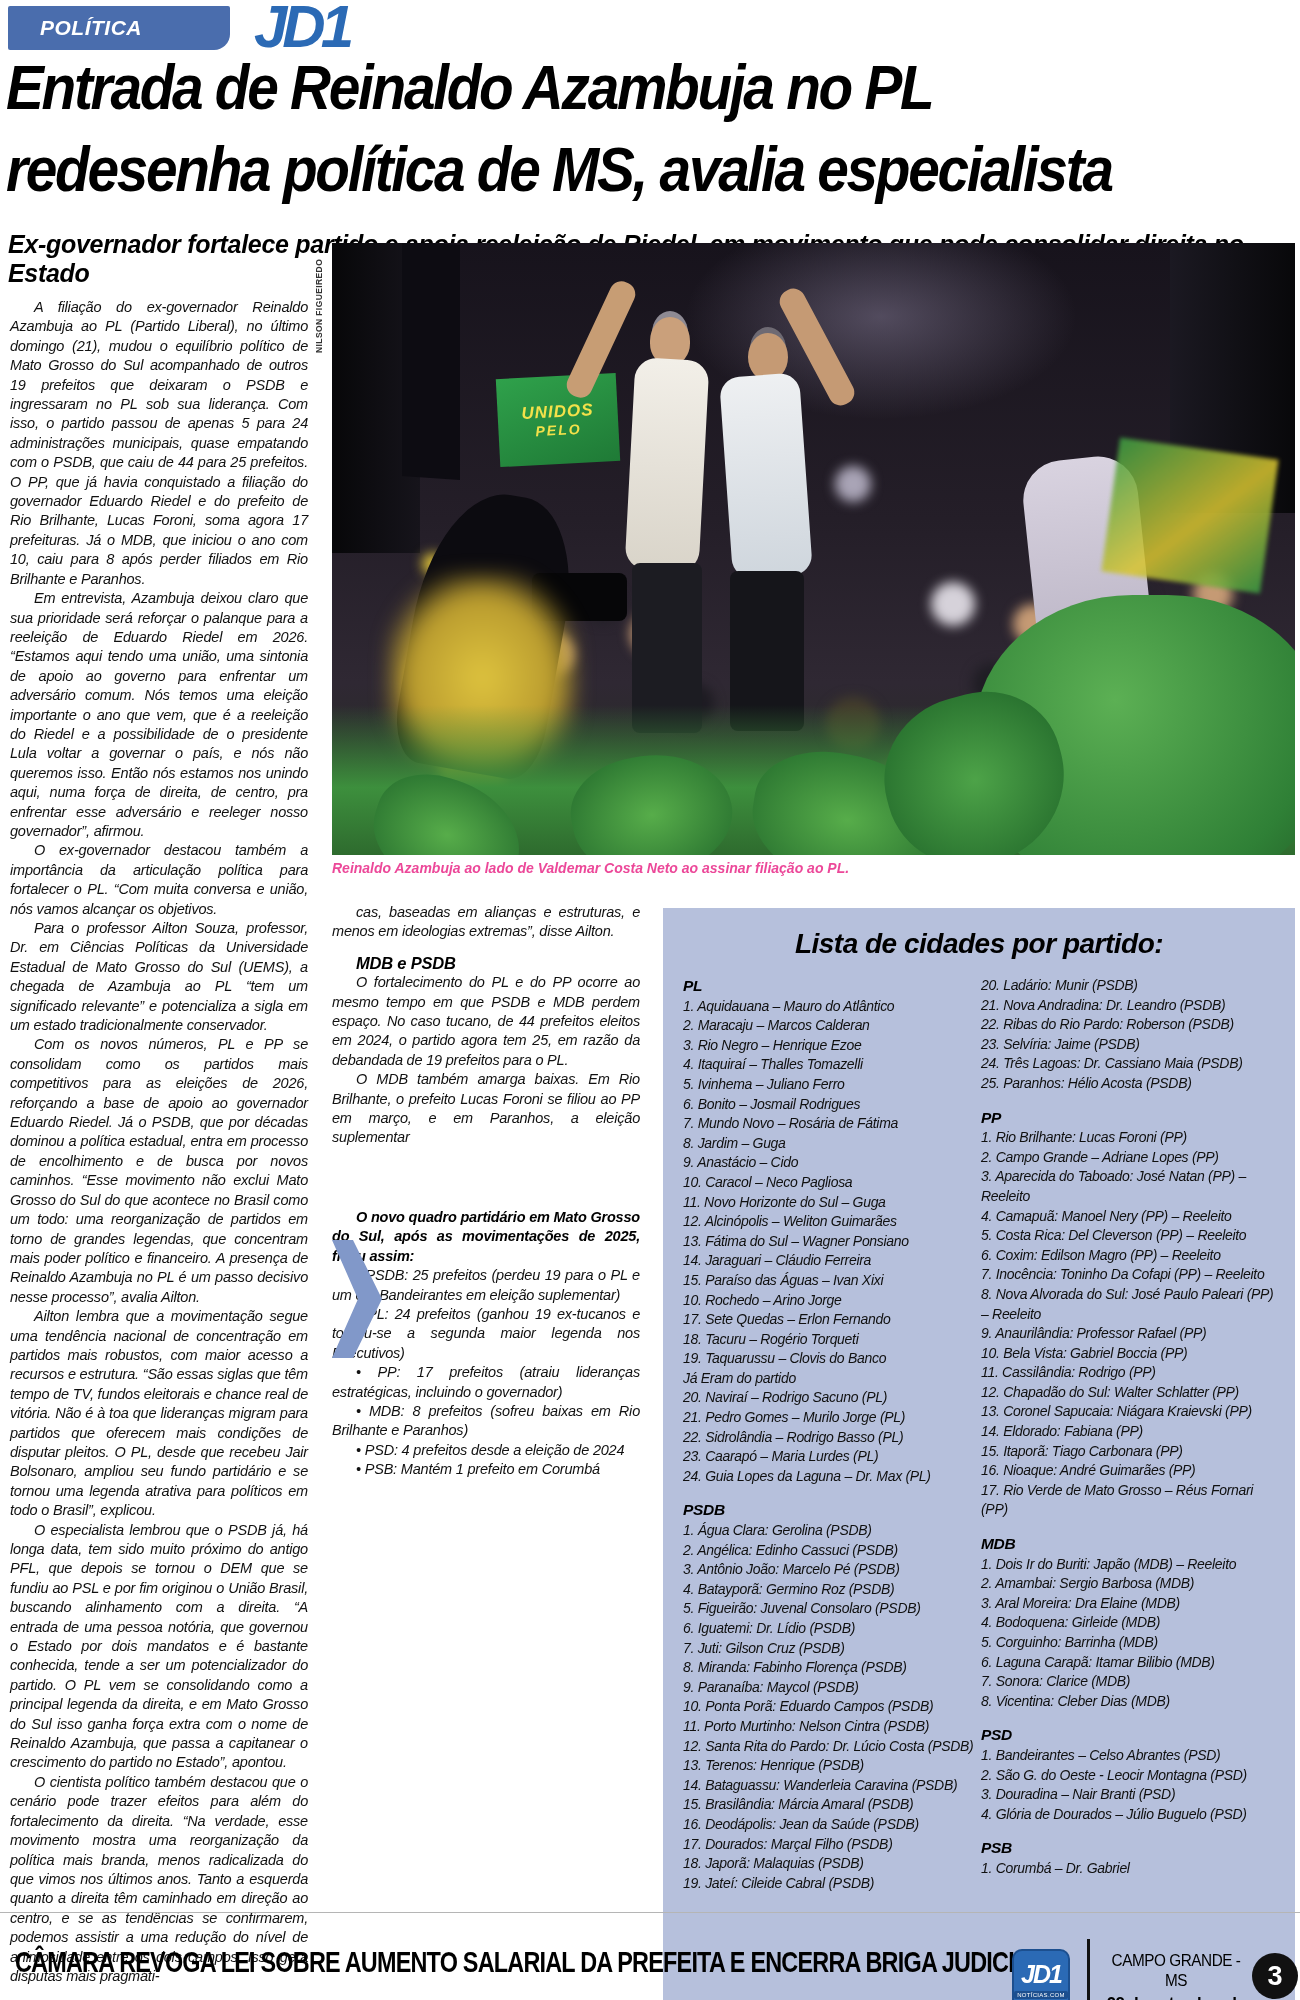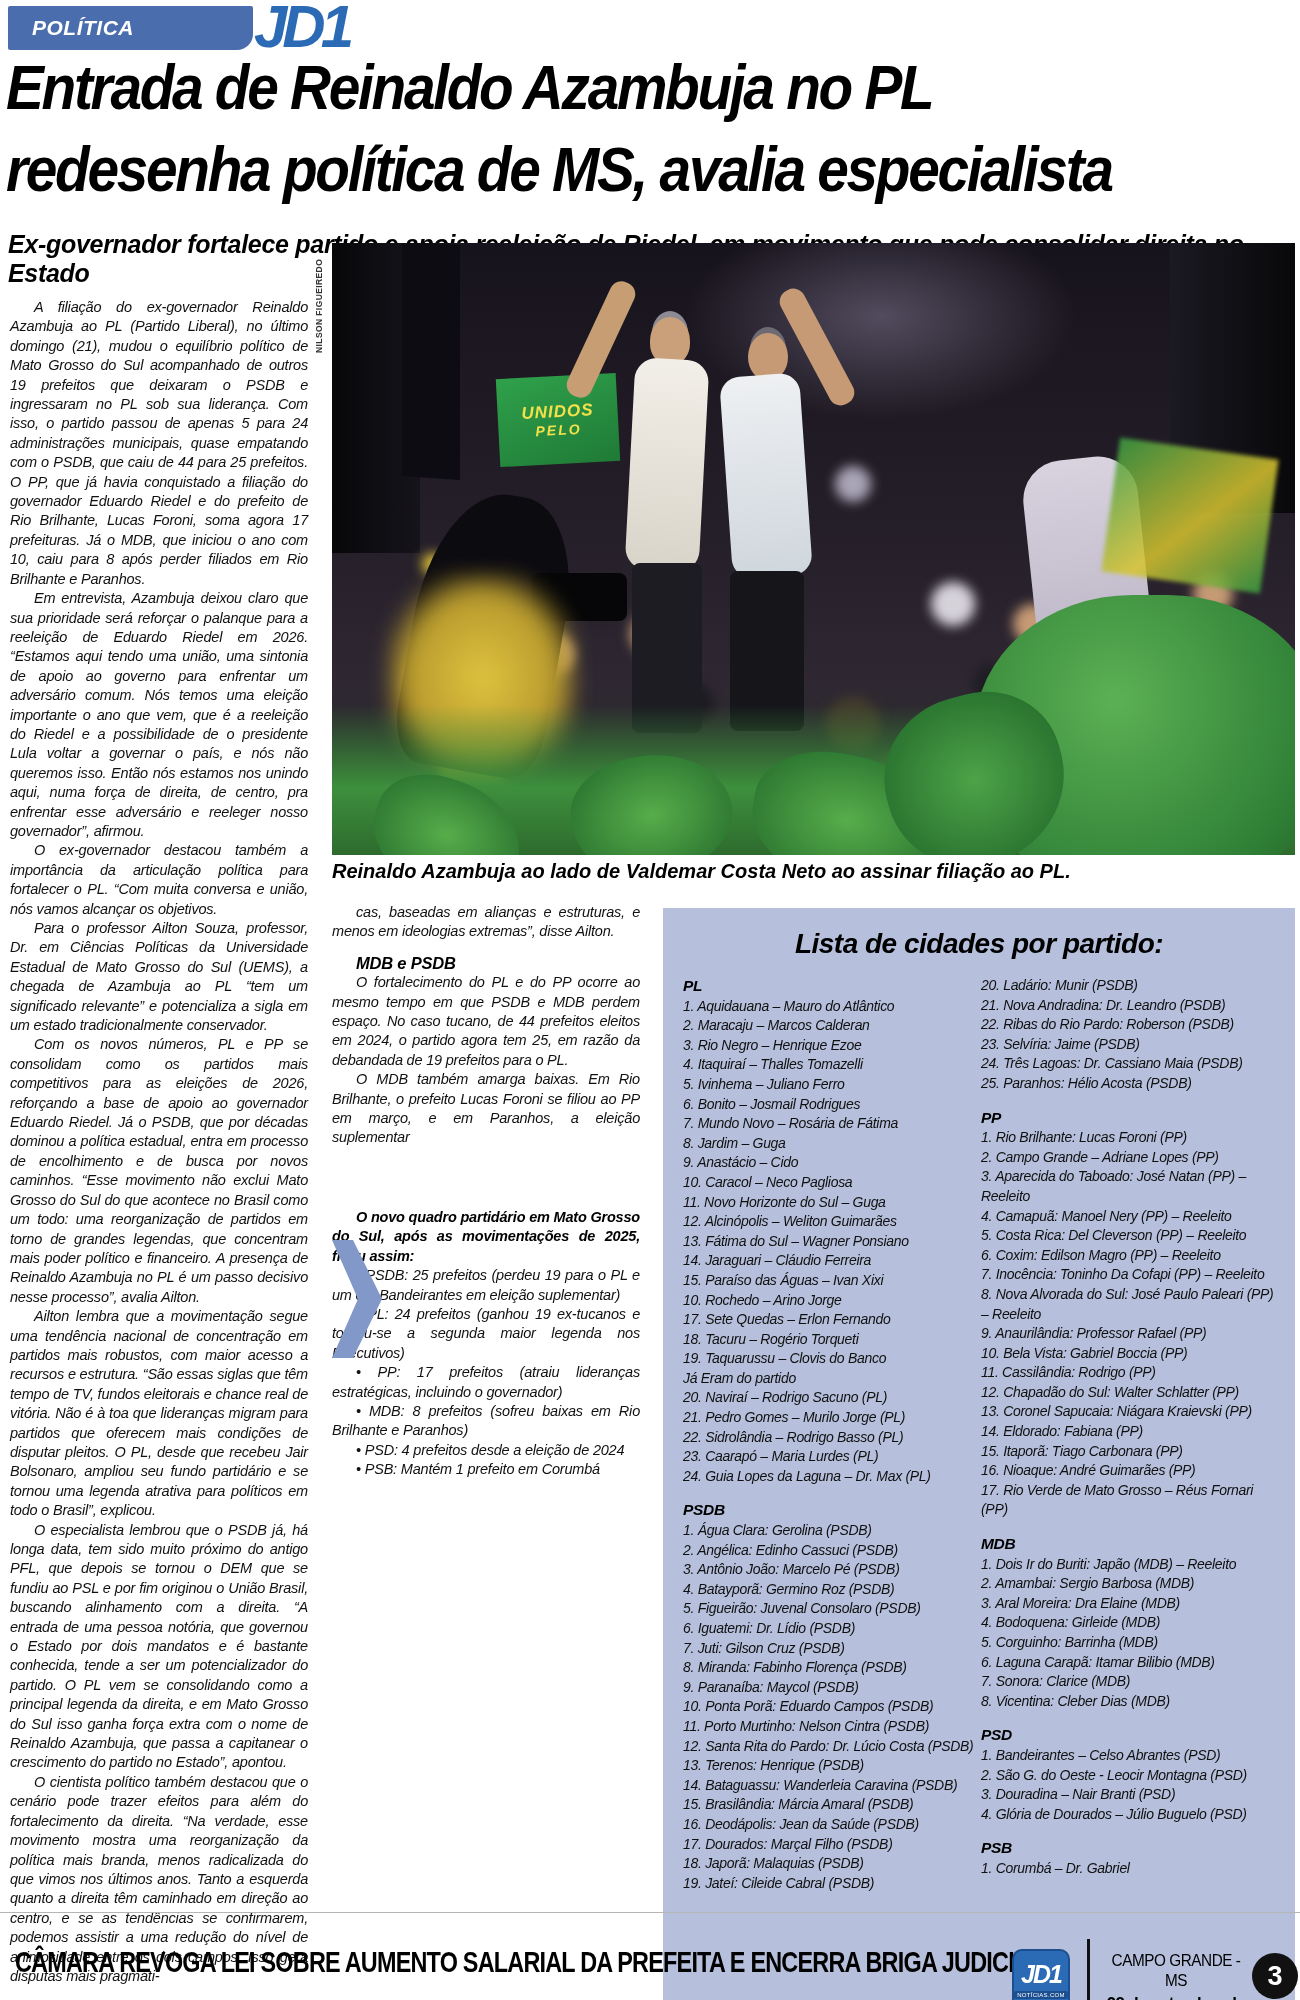--- a/index.html
+++ b/index.html
@@ -1,22 +1,22 @@
 <!DOCTYPE html>
 <html lang="pt" style="--tag-blue: #4a6dad; --logo-blue: #2b6ab5; --box-blue: #b6c0dc; --quote-blue: #8198c9;"><head>
 <meta charset="utf-8">
 <style>
   html,body{margin:0;padding:0;background:#888;}
   .page{position:relative;width:1300px;height:2000px;background:#fff;overflow:hidden;
         font-family:"Liberation Sans",sans-serif;color:#111;margin:0 auto;}
 
   
-  .section-tag{position:absolute;left:8px;top:6px;width:245px;height:44px;
+  .section-tag{position:absolute;left:8px;top:6px;width:222px;height:44px;
     background:var(--tag-blue,#4a6dad);border-radius:2px 2px 16px 2px;
-    display:flex;align-items:center;padding-left:24px;box-sizing:border-box;}
+    display:flex;align-items:center;padding-left:32px;box-sizing:border-box;}
   .section-tag span{color:#fff;font-style:italic;font-weight:bold;font-size:21px;letter-spacing:.5px;}
   .logo-header{position:absolute;left:254px;top:-8px;font-size:60px;font-weight:bold;font-style:italic;
     color:var(--logo-blue,#2b6ab5);letter-spacing:-5px;}
 
   .headline{position:absolute;left:6px;top:46px;width:1440px;font-size:63px;line-height:82px;
     font-weight:bold;font-style:italic;color:#000;letter-spacing:-2.5px;
     transform:scaleX(.9);transform-origin:0 0;}
   .subhead{position:absolute;left:8px;top:230px;width:1280px;font-size:25px;font-weight:bold;
     font-style:italic;letter-spacing:-.3px;color:#000;}
 
@@ -84,22 +84,22 @@
   .ph-leafband{left:0;bottom:0;width:100%;height:150px;
     background:linear-gradient(0deg,#2e6b2e 0%,#3d8f3d 45%,rgba(0,0,0,0) 100%);}
   .leaf{border-radius:45% 60% 50% 55%;background:radial-gradient(#57ad4a,#2f7a33 75%);}
   .leaf1{left:240px;bottom:-20px;width:160px;height:120px;transform:rotate(-12deg);}
   .leaf2{left:420px;bottom:-30px;width:190px;height:130px;transform:rotate(9deg);}
   .leaf3{left:40px;bottom:-35px;width:150px;height:110px;transform:rotate(18deg);}
   .leaf-big{right:-30px;bottom:-40px;width:350px;height:300px;border-radius:45%;
     background:radial-gradient(circle at 40% 35%,#5cb054,#2f8036 70%,#225c27);}
   .leaf-big2{right:230px;bottom:-10px;width:180px;height:170px;border-radius:50% 45% 55% 50%;
     background:radial-gradient(#4da348,#2a7430 75%);transform:rotate(-15deg);}
-  .caption{position:absolute;left:332px;top:860px;width:960px;font-size:20px;font-weight:bold;
-    font-style:italic;color:#000000;}
+  .caption{position:absolute;left:332px;top:860px;width:960px;font-size:14px;font-weight:bold;
+    font-style:italic;color:#ec4899;}
 
   
   .partybox{position:absolute;left:663px;top:908px;width:632px;height:1128px;
     background:var(--box-blue,#b6c0dc);padding:14px 20px;box-sizing:border-box;}
   .partybox h1{text-align:center;font-size:28px;font-weight:bold;font-style:italic;
     margin:6px 0 16px;color:#000;letter-spacing:-.5px;}
   .plist-cols{display:flex;gap:4px;}
   .plist-col{flex:1;font-size:14px;line-height:19.6px;font-style:italic;letter-spacing:-.3px;color:#101010;}
   .pgroup h3{font-size:15.5px;font-weight:bold;font-style:italic;margin:14px 0 1px;color:#000;}
   .pgroup:first-child h3{margin-top:0;}

